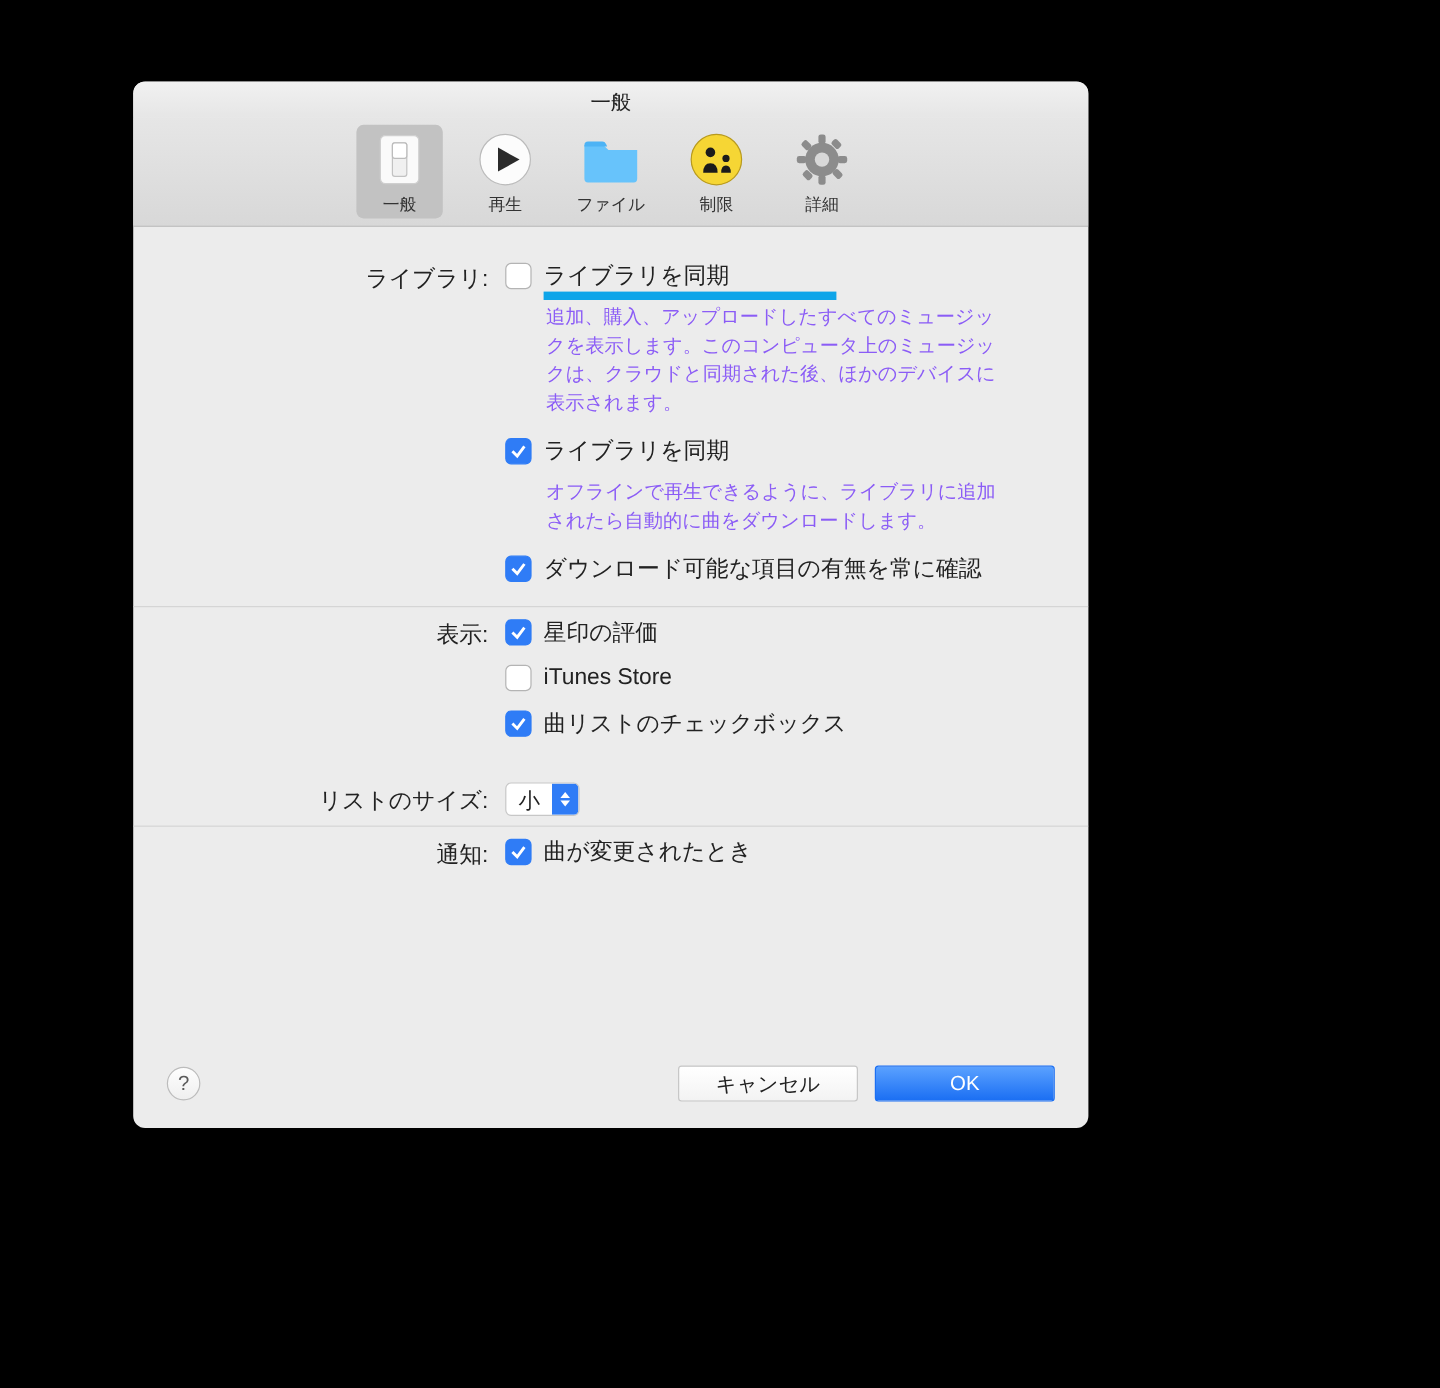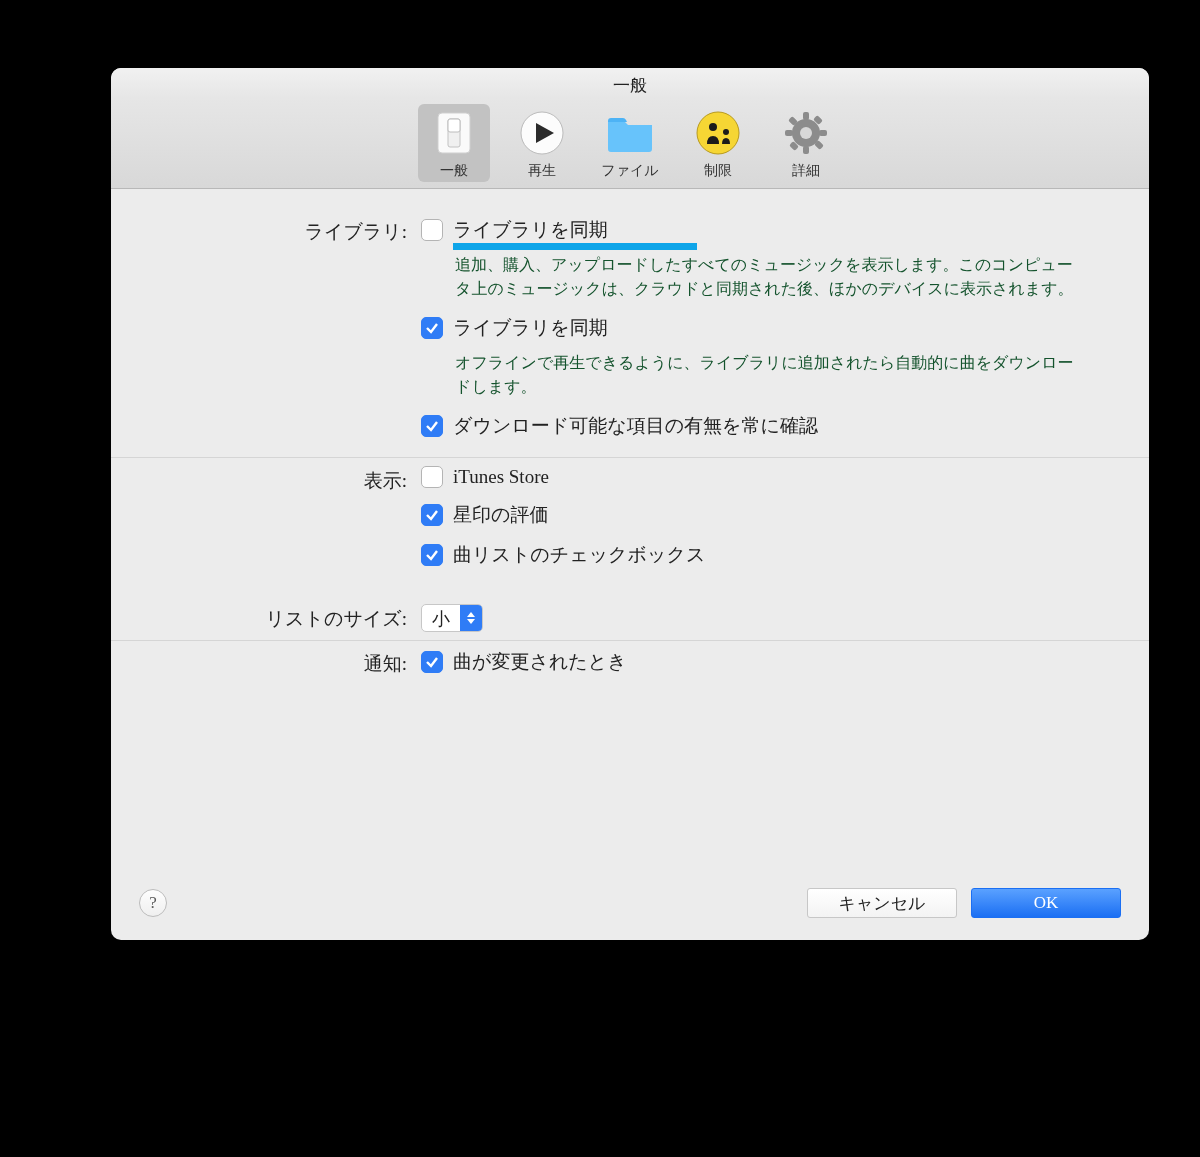--- a/index.html
+++ b/index.html
@@ -9,27 +9,26 @@
     height: 1157px;
     background: #000;
     font-family: -apple-system, "Helvetica Neue", Arial, sans-serif;
     font-size: 19px;
     color: #222;
   }
   .window {
     position: absolute;
     left: 111px;
     top: 68px;
-    width: 1038px;
+    width: 796px;
     height: 872px;
     background: #ececec;
     border-radius: 10px;
     box-shadow: 0 20px 60px rgba(0,0,0,0.5);
     overflow: hidden;
-    font-family: Liberation Serif, serif;
   }
   .titlebar {
     height: 30px;
     text-align: center;
     padding-top: 6px;
     font-size: 17px;
     font-weight: 500;
     background: linear-gradient(#f1f1f1,#e6e6e6);
   }
   .toolbar {
@@ -98,21 +97,21 @@
     flex-shrink: 0;
   }
   .checkbox.checked {
     background: #2f7cf6;
     border-color: #2f7cf6;
   }
   .checkbox.checked svg { display: block; }
   .checkbox svg { display: none; width: 14px; height: 14px; }
   .desc {
     font-size: 16px;
-    color: #14532d;
+    color: #8b5cf6;
     padding: 6px 0 14px 34px;
     line-height: 1.5;
   }
   .underline-red {
     border-bottom: 7px solid #0ea5e9;
     padding-bottom: 0px;
     margin-bottom: -7px;
     display: inline-block;
     min-width: 244px;
   }
@@ -290,32 +289,32 @@
         </div>
       </div>
     </div>
 
     <div class="divider"></div>
 
     <div class="row">
       <div class="row-label">表示:</div>
       <div class="row-body">
         <div class="cb-line" style="margin-bottom:14px;">
+          <span class="checkbox checked">
+            <svg viewBox="0 0 14 14">
+                <polyline points="2,7 6,11 12,3" fill="none" stroke="#fff" stroke-width="2.4"></polyline>
+              </svg>
+          </span>
+          <span>星印の評価</span>
+        </div>
+        <div class="cb-line" style="margin-bottom:14px;">
           <span class="checkbox">
             
           </span>
           <span>iTunes Store</span>
-        </div>
-        <div class="cb-line" style="margin-bottom:14px;">
-          <span class="checkbox checked">
-            <svg viewBox="0 0 14 14">
-                <polyline points="2,7 6,11 12,3" fill="none" stroke="#fff" stroke-width="2.4"></polyline>
-              </svg>
-          </span>
-          <span>星印の評価</span>
         </div>
         <div class="cb-line" style="margin-bottom:20px;">
           <span class="checkbox checked">
             <svg viewBox="0 0 14 14">
                 <polyline points="2,7 6,11 12,3" fill="none" stroke="#fff" stroke-width="2.4"></polyline>
               </svg>
           </span>
           <span>曲リストのチェックボックス</span>
         </div>
       </div>

